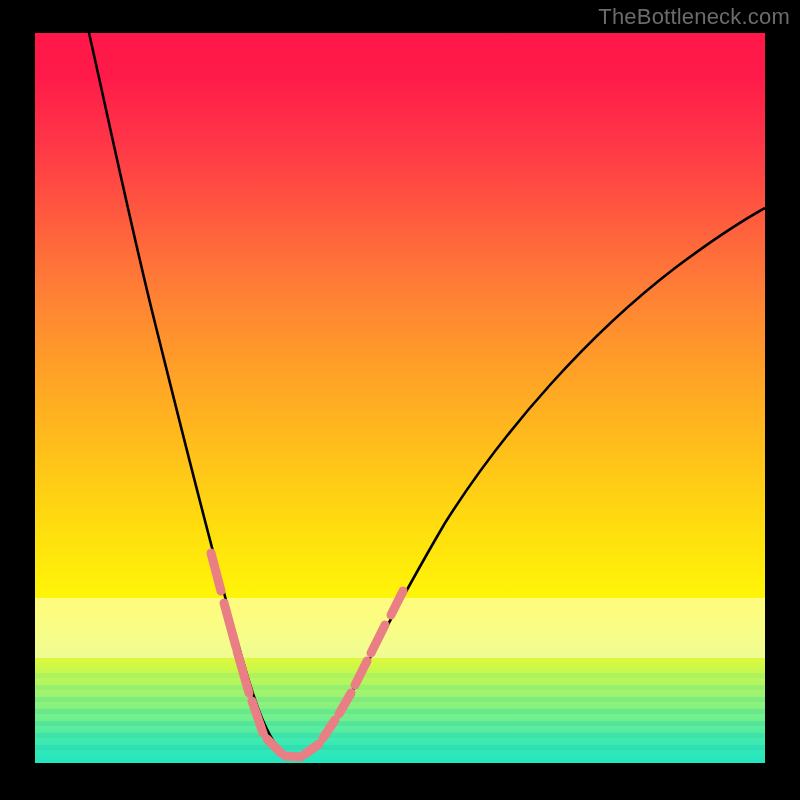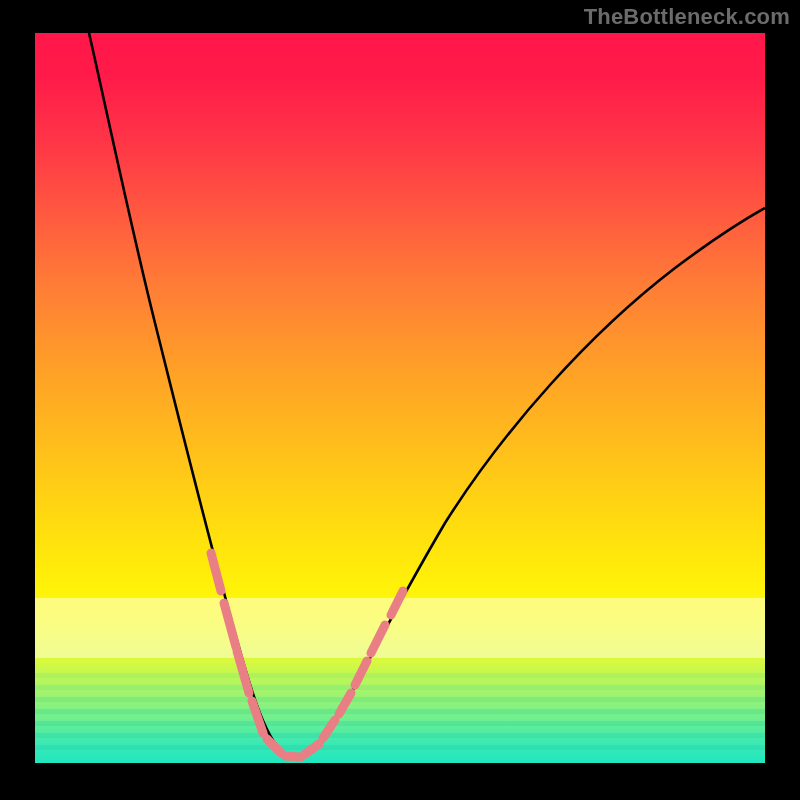--- a/index.html
+++ b/index.html
@@ -18,21 +18,21 @@
     width: 800px;
     height: 800px;
     background: #000;
   }
   .watermark {
     position: absolute;
     top: 4px;
     right: 10px;
     color: #6b6b6b;
     font-size: 22px;
-    font-weight: 700;
+    font-weight: 400;
     letter-spacing: 0.2px;
   }
   .plot {
     position: absolute;
     left: 35px;
     top: 33px;
     width: 730px;
     height: 730px;
   }
   .gradient {

